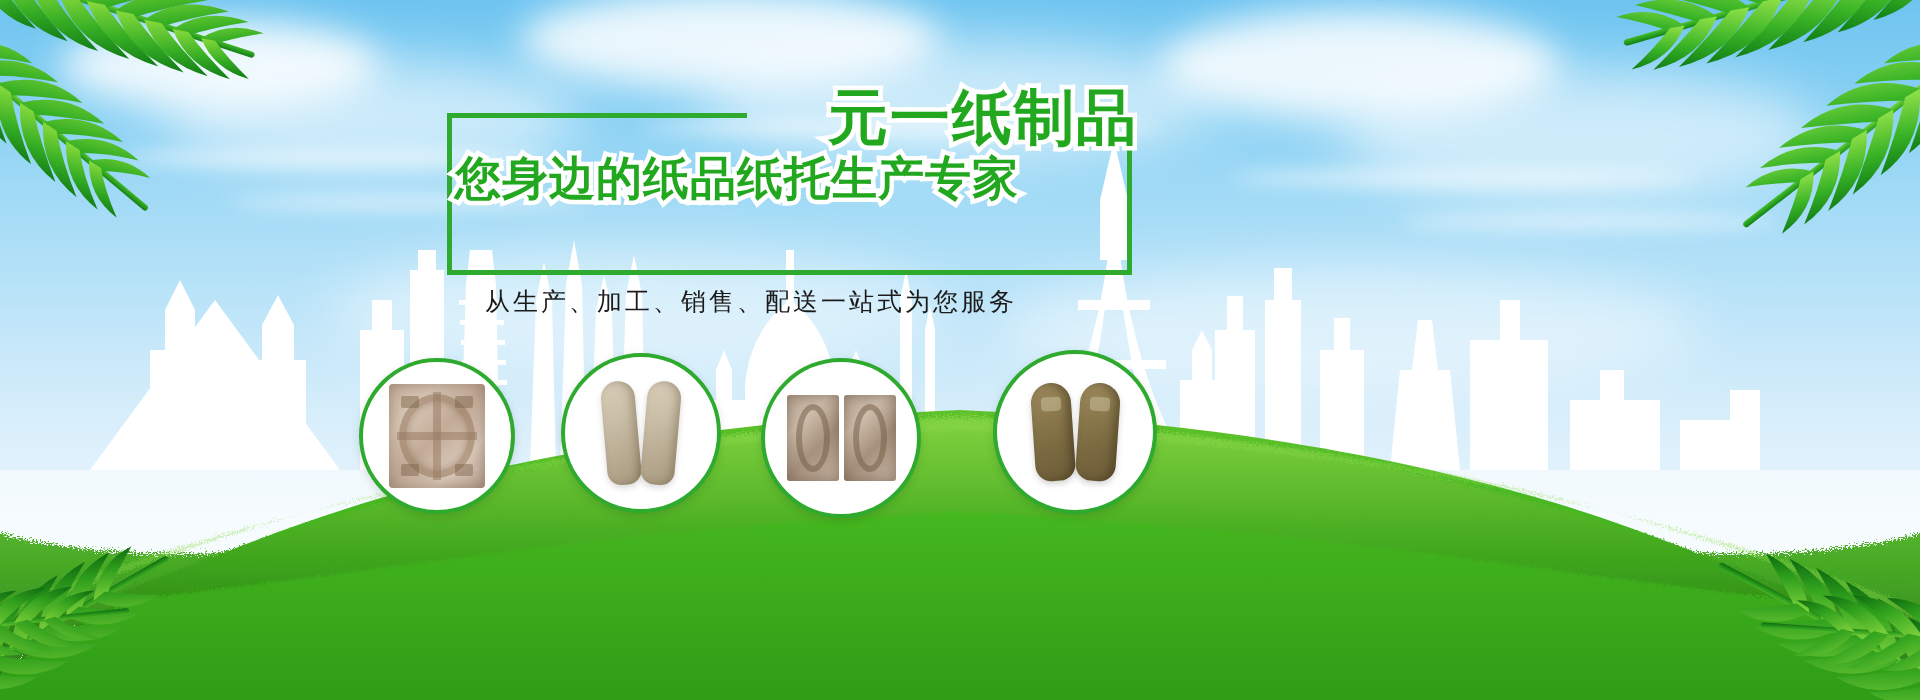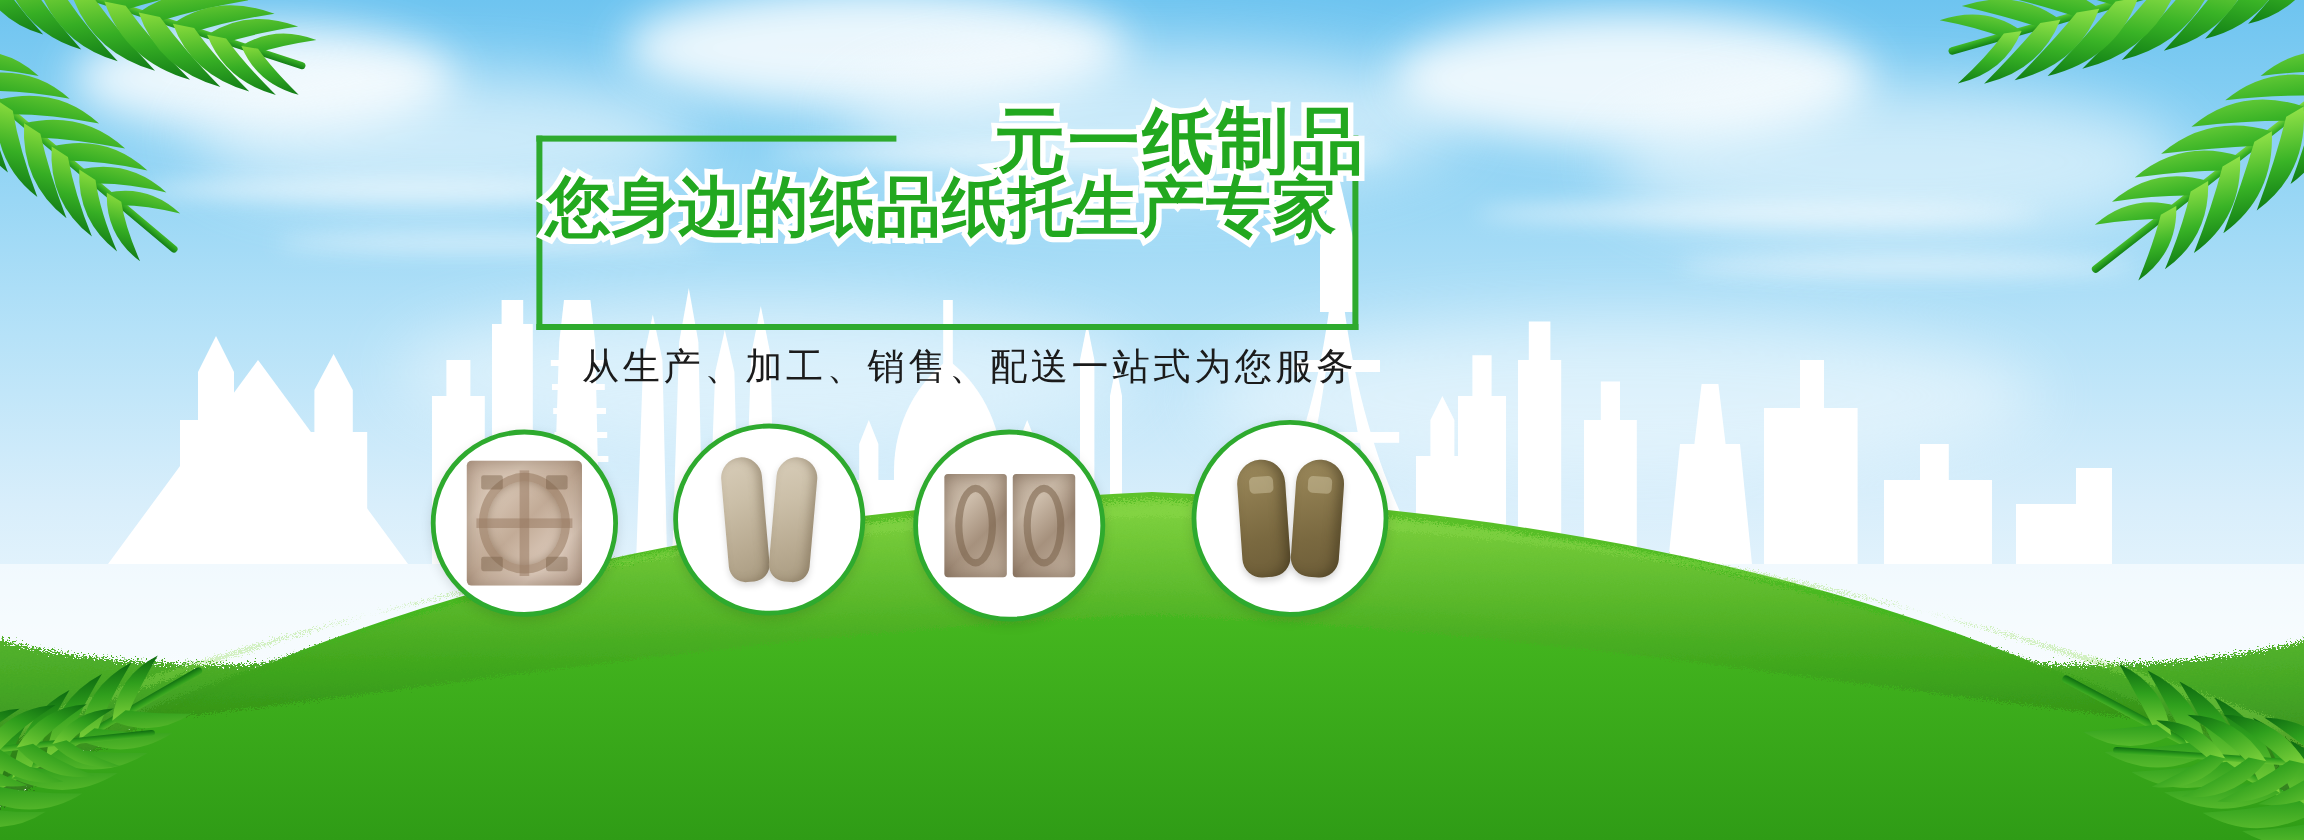--- a/index.html
+++ b/index.html
@@ -41,25 +41,25 @@
     position:absolute;
     color:#22a81f;
     font-weight:bold;
     letter-spacing:2px;
     white-space:nowrap;
     -webkit-text-stroke:9px #ffffff;
     paint-order:stroke fill;
     text-shadow:0 0 2px #ffffff;
   }
   .headline1{right:-6px;top:-10px;font-size:60px;line-height:66px;}
-  .headline2{left:8px;top:48px;font-size:54px;line-height:70px;letter-spacing:1px;font-family:Liberation Mono, monospace;}
+  .headline2{left:8px;top:48px;font-size:46px;line-height:70px;letter-spacing:1px;}
 
   .subtitle{
     position:absolute;left:485px;top:285px;width:640px;
-    font-size:31px;color:#1b1b1b;letter-spacing:3px;white-space:nowrap;
+    font-size:25px;color:#1b1b1b;letter-spacing:3px;white-space:nowrap;
     font-family:"DejaVu Sans","Liberation Sans",sans-serif;
   }
 
   
   .circle{
     position:absolute;border-radius:50%;
     background:#ffffff;border:4px solid #2eaa2e;
     box-shadow:0 3px 10px rgba(0,0,0,.12);
     overflow:hidden;
     display:flex;align-items:center;justify-content:center;

